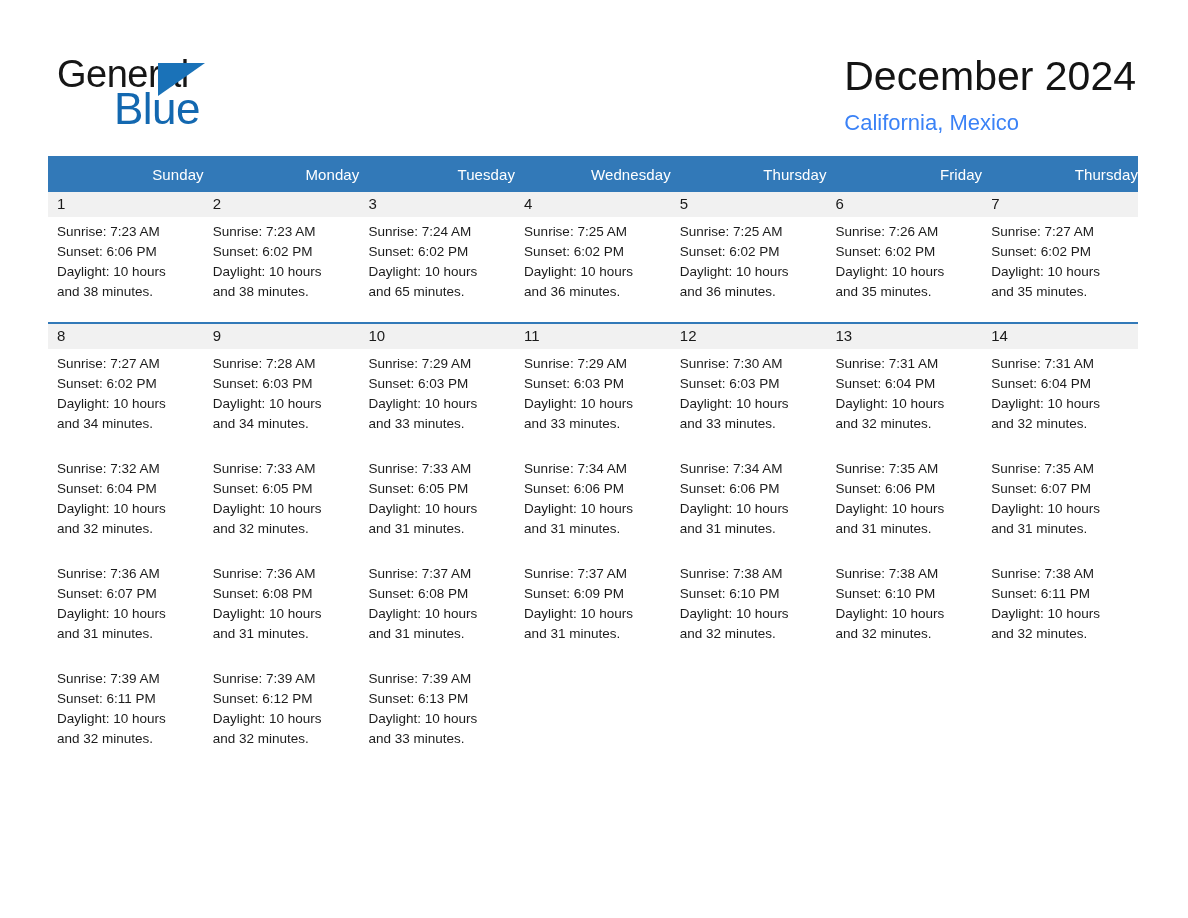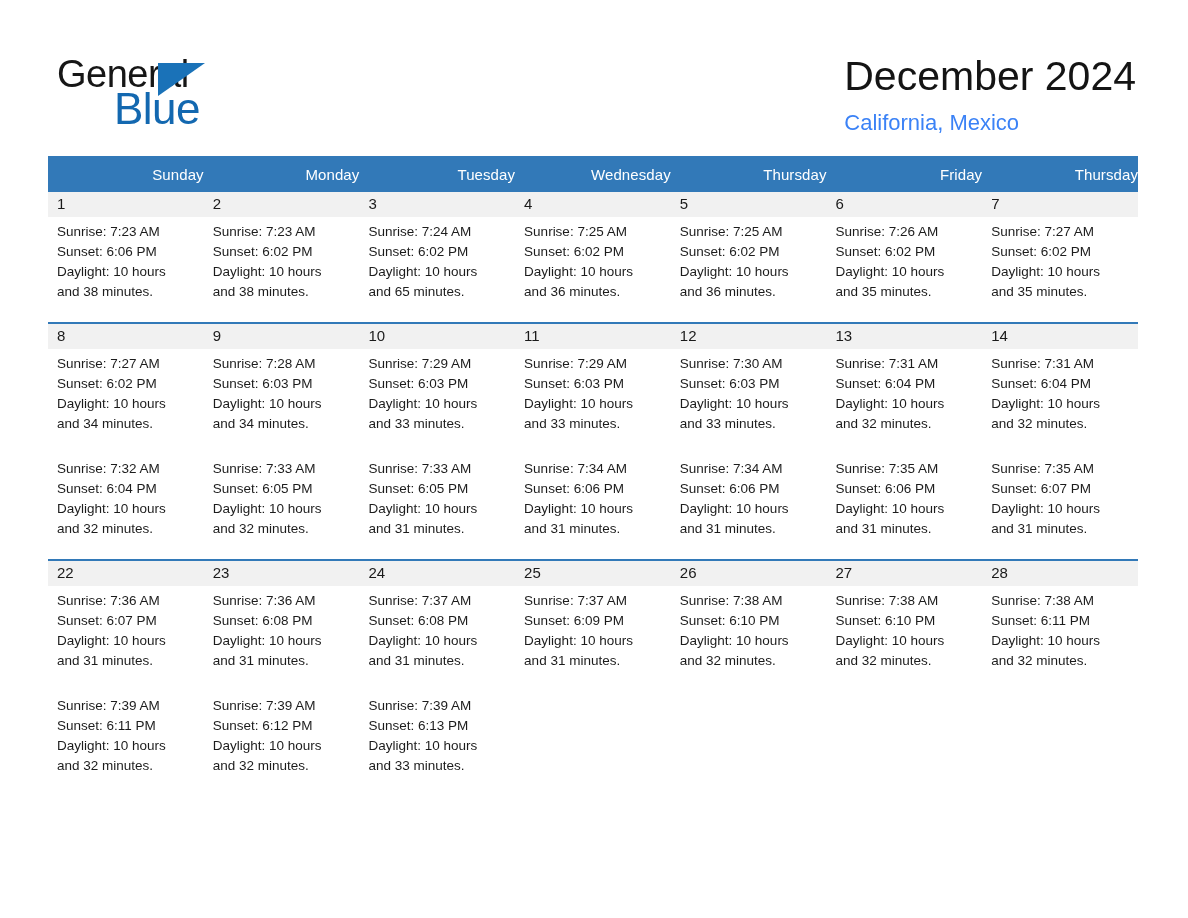--- a/index.html
+++ b/index.html
@@ -331,29 +331,20 @@
             <span class="line">and 31 minutes.</span>
           </td>
           <td>
             <span class="line">Sunrise: 7:35 AM</span>
             <span class="line">Sunset: 6:07 PM</span>
             <span class="line">Daylight: 10 hours</span>
             <span class="line">and 31 minutes.</span>
           </td>
         </tr>
 
-        <tr class="daynum-row">
-          <td>22</td>
-          <td>23</td>
-          <td>24</td>
-          <td>25</td>
-          <td>26</td>
-          <td>27</td>
-          <td>28</td>
-        </tr>
         <tr class="detail-row">
           <td>
             <span class="line">Sunrise: 7:36 AM</span>
             <span class="line">Sunset: 6:07 PM</span>
             <span class="line">Daylight: 10 hours</span>
             <span class="line">and 31 minutes.</span>
           </td>
           <td>
             <span class="line">Sunrise: 7:36 AM</span>
             <span class="line">Sunset: 6:08 PM</span>

